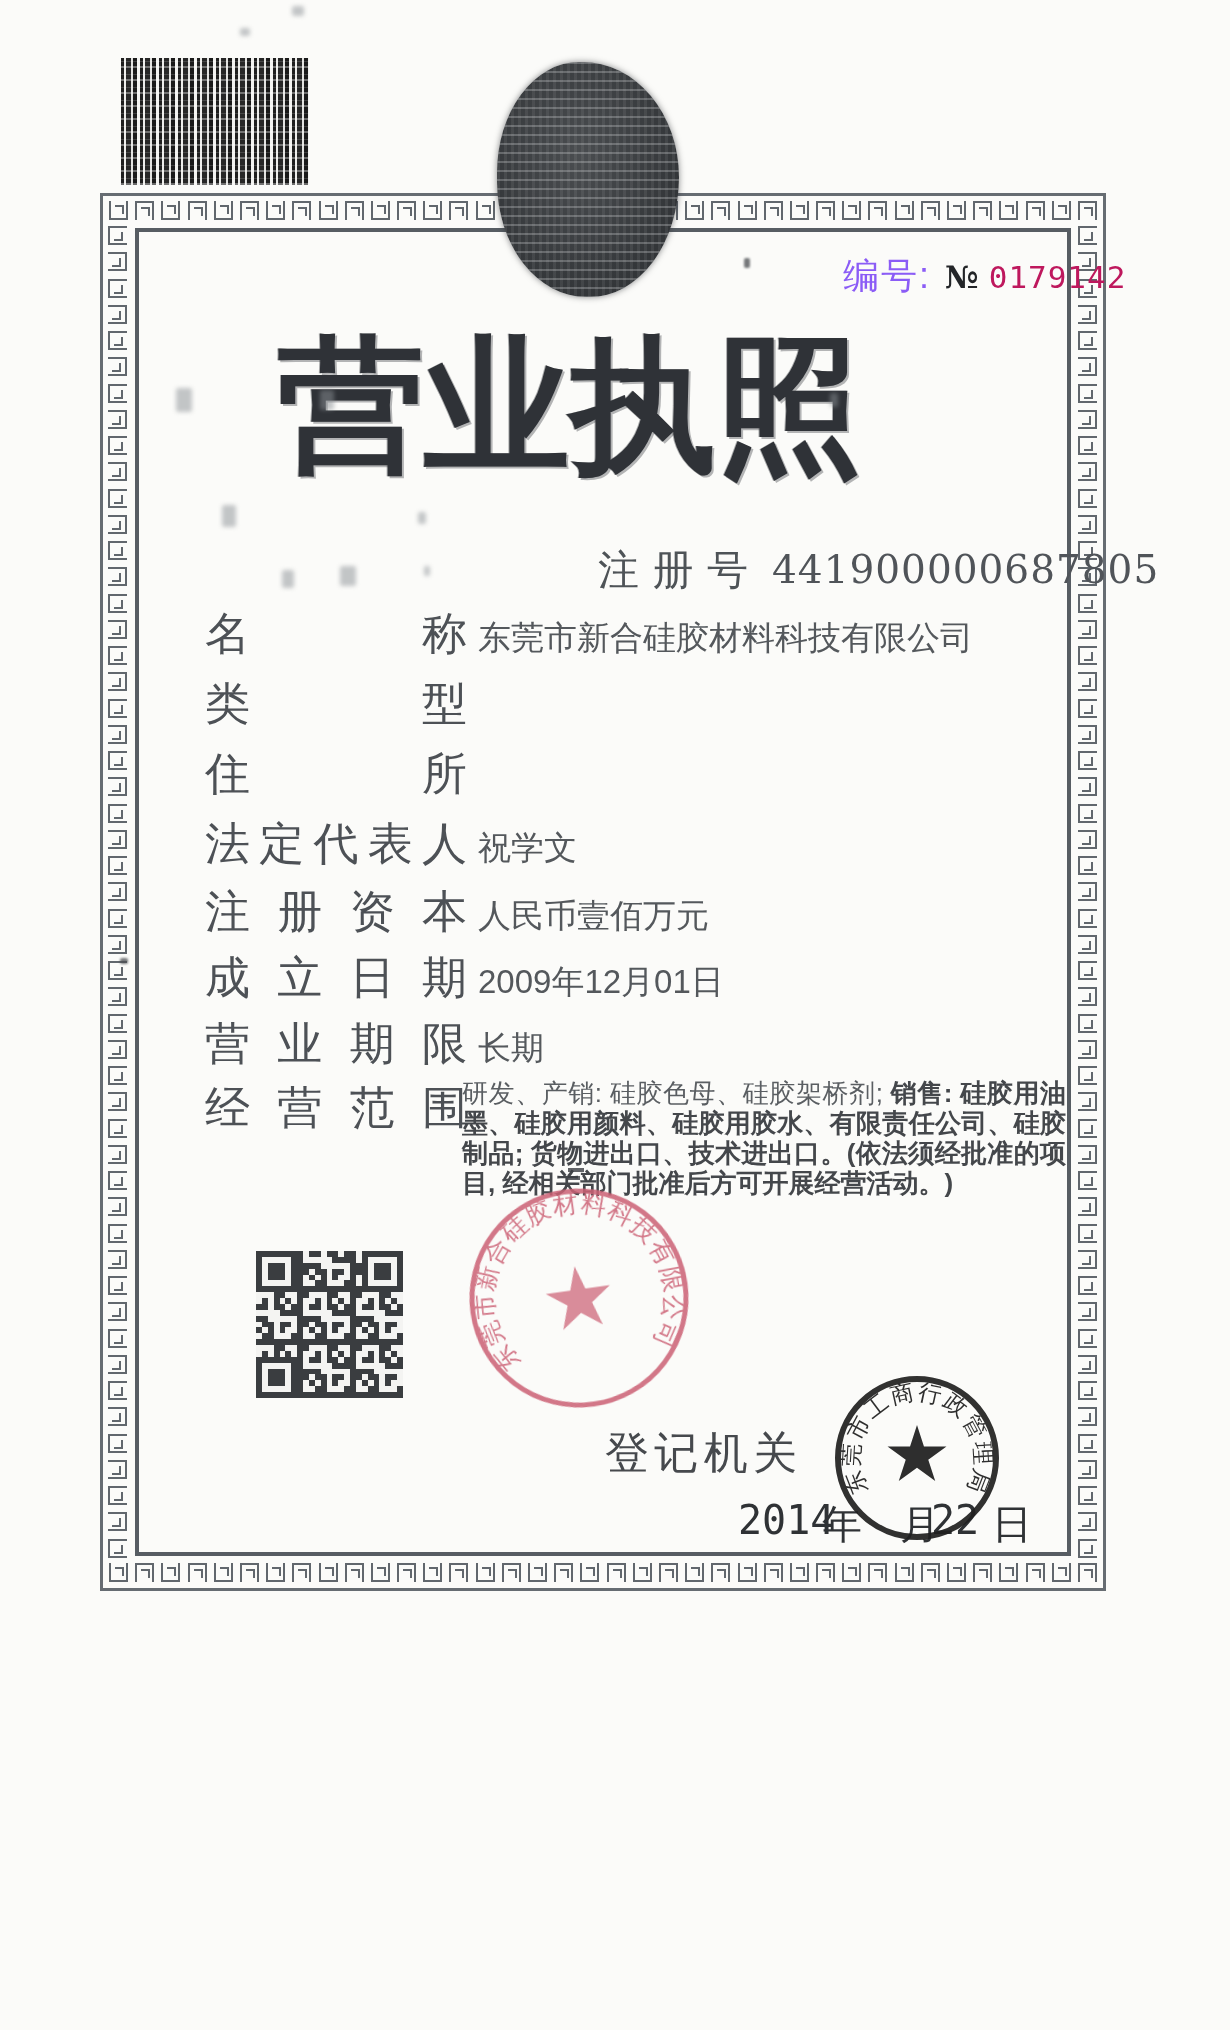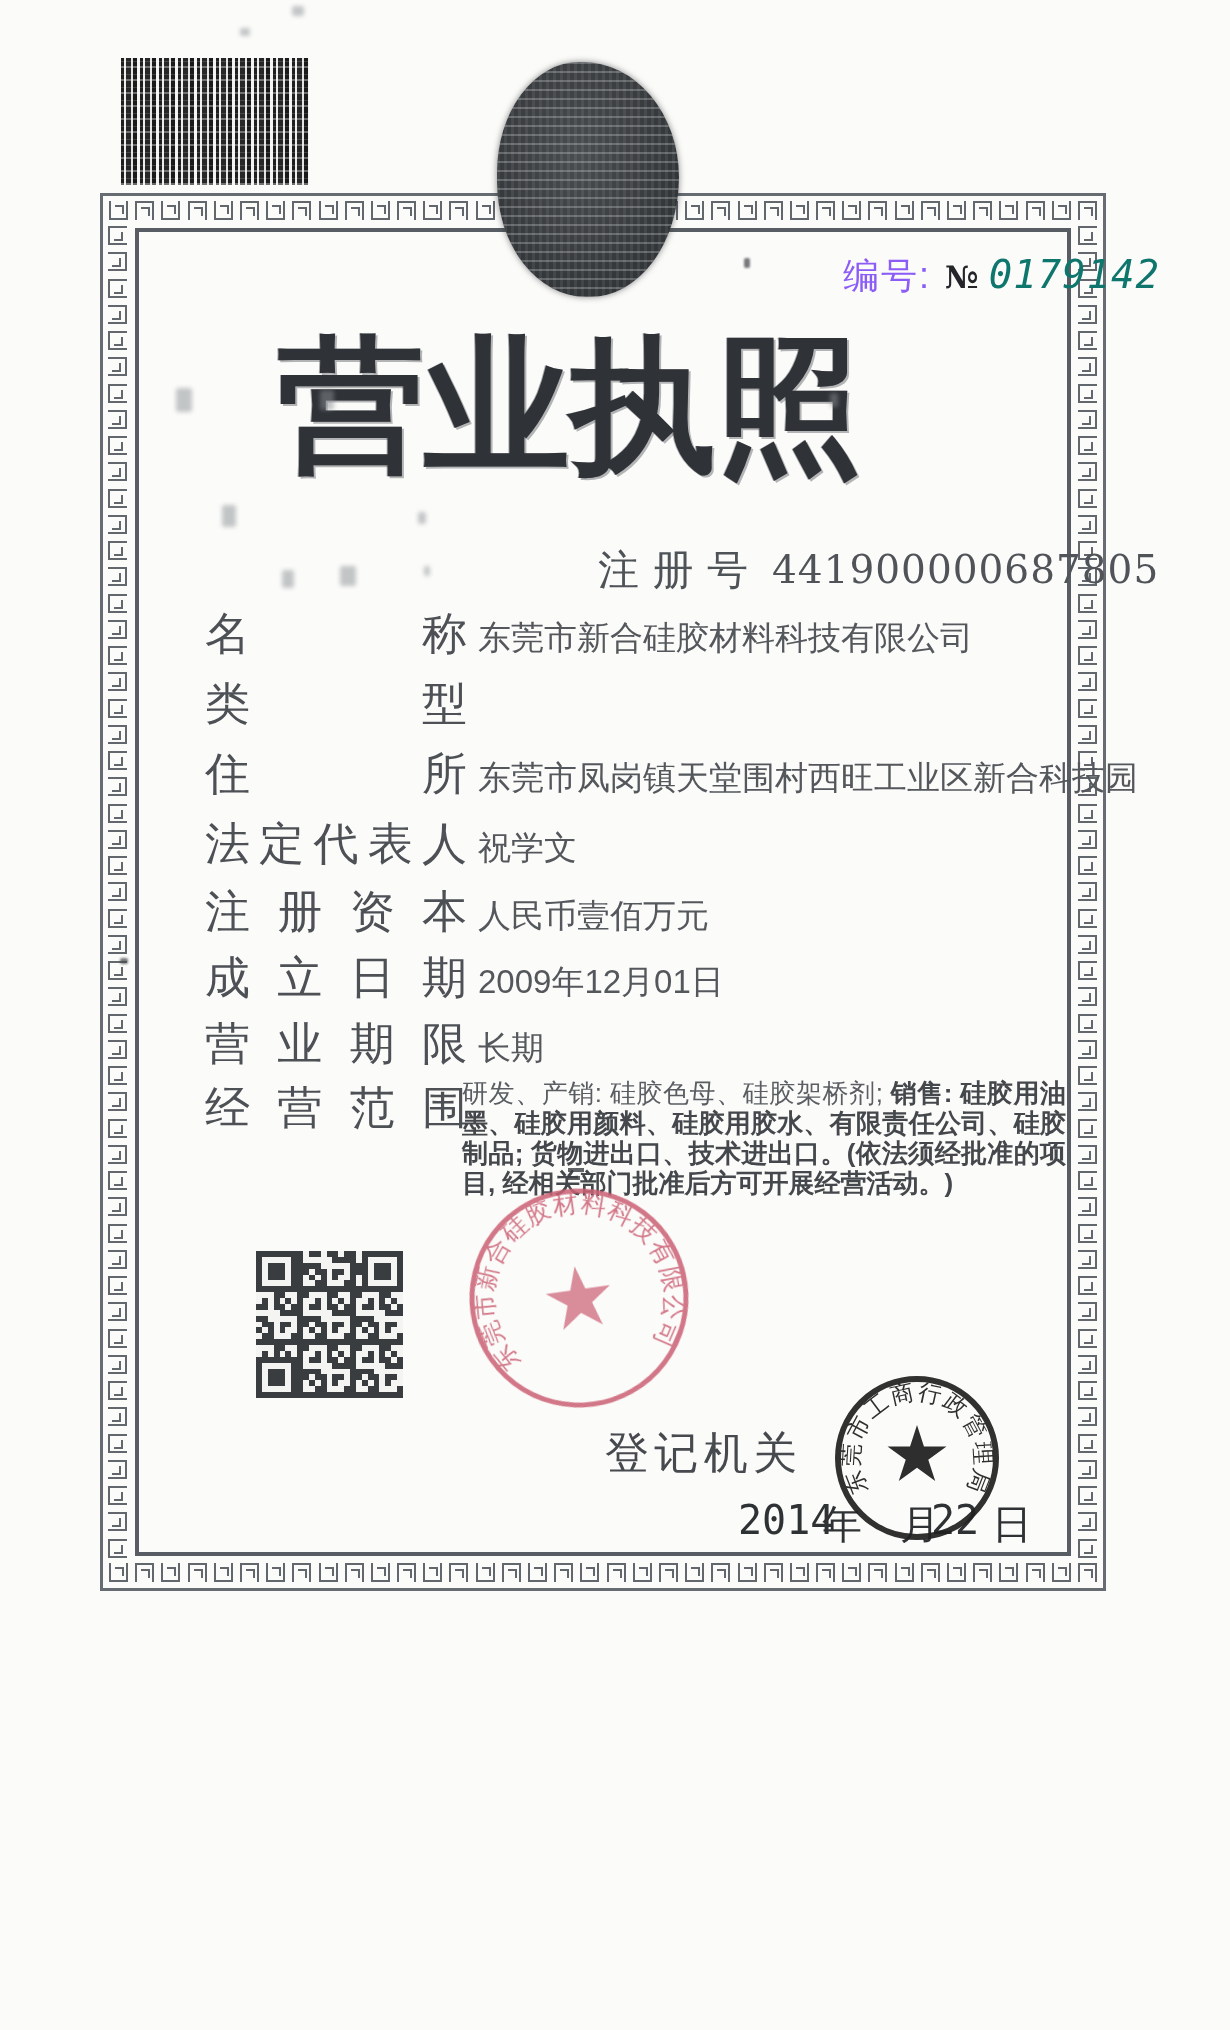--- a/index.html
+++ b/index.html
@@ -39,21 +39,21 @@
       background:radial-gradient(ellipse at 45% 40%,#4a4d50 0%,#3c3f42 45%,#333639 70%,#2e3134 100%);
       box-shadow:0 0 6px rgba(40,42,45,.55);filter:blur(.6px);overflow:hidden;z-index:3;}
   .emblem::after{content:"";position:absolute;inset:0;
       background:repeating-linear-gradient(180deg,rgba(222,224,226,.28) 0 2px,transparent 2px 9px),
                  repeating-linear-gradient(90deg,rgba(255,255,255,.07) 0 3px,transparent 3px 7px);}
 
   
   .serial{position:absolute;left:843px;top:252px;white-space:nowrap;z-index:4;}
   .serial .lbl{font-size:36px;color:#8b5cf6;letter-spacing:2px;}
   .serial .no-mark{font-family:"DejaVu Serif",serif;font-weight:bold;font-size:31px;color:#232528;margin-left:14px;}
-  .serial .num{font-family:"DejaVu Sans Mono",monospace;font-size:39px;color:#0f766e;margin-left:10px;letter-spacing:1px;font-style:italic;}
+  .serial .num{font-family:"DejaVu Sans Mono",monospace;font-size:31px;color:#be185d;margin-left:10px;letter-spacing:1px;}
 
   .title{position:absolute;left:278px;top:326px;width:548px;height:180px;
       font-size:146px;line-height:1.1;font-weight:bold;color:#2f3237;
       text-shadow:2px 2px 0 rgba(47,50,55,.35),-1px 0 0 rgba(47,50,55,.4);}
 
   .regline-label{position:absolute;left:598px;top:543px;width:150px;font-size:41px;color:#4e5357;}
   .regline-num{position:absolute;left:772px;top:547px;font-family:"DejaVu Serif",serif;
       font-size:39px;color:#505459;letter-spacing:1px;text-align:center;}
 
   
@@ -325,21 +325,20 @@
 
   <div class="flabel r1l js-justify">
       <span>类</span>
       <span>型</span>
     </div>
 
   <div class="flabel r2l js-justify">
       <span>住</span>
       <span>所</span>
     </div>
-  <div class="fvalue r2v">东莞市凤岗镇天堂围村西旺工业区新合科技园</div>
 
   <div class="flabel r3l js-justify">
       <span>法</span>
       <span>定</span>
       <span>代</span>
       <span>表</span>
       <span>人</span>
     </div>
   <div class="fvalue r3v">祝学文</div>
 

